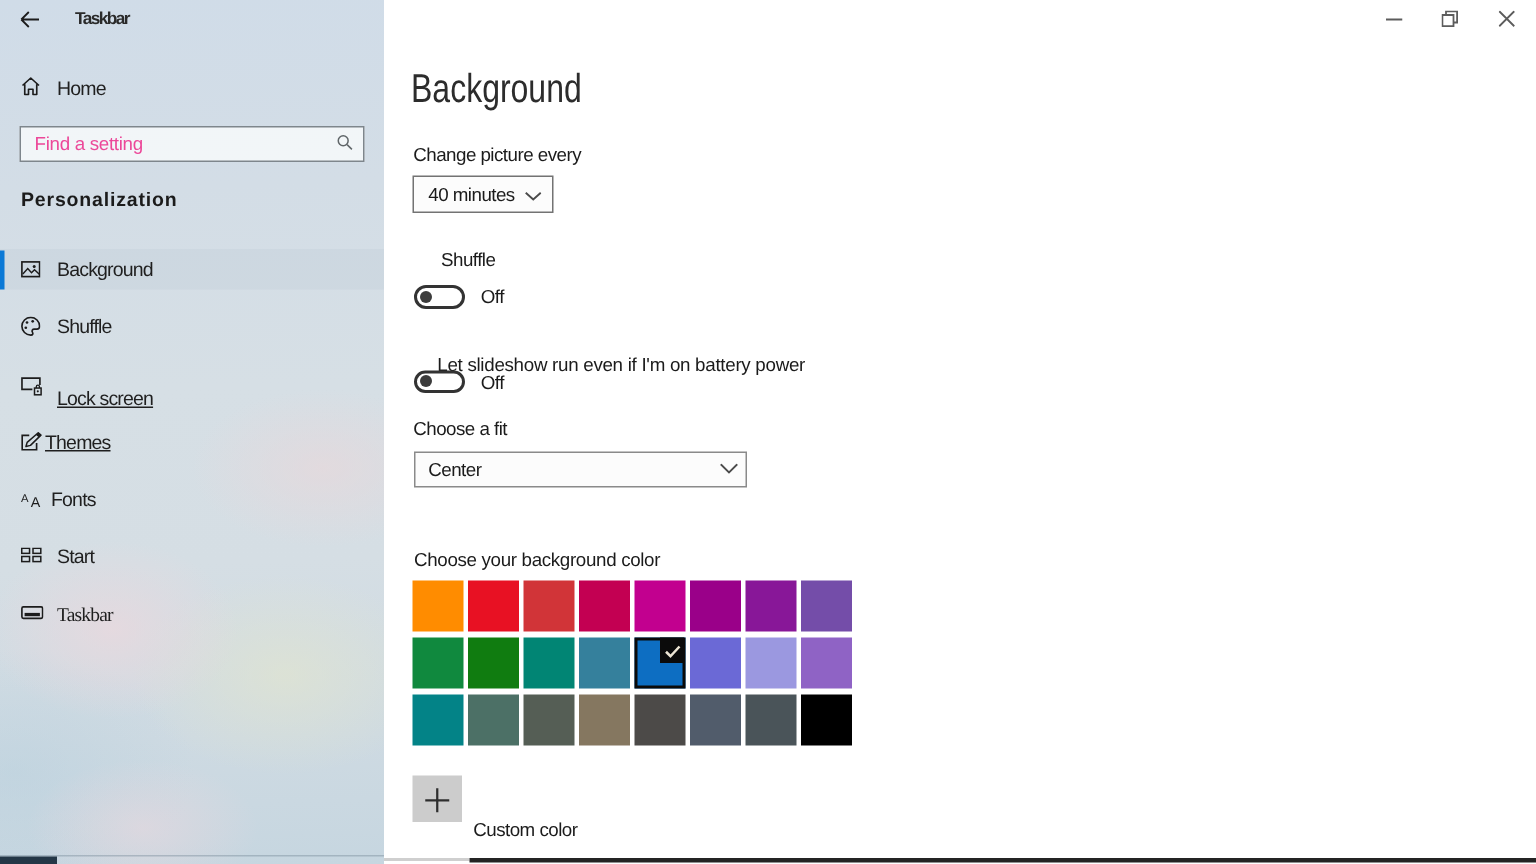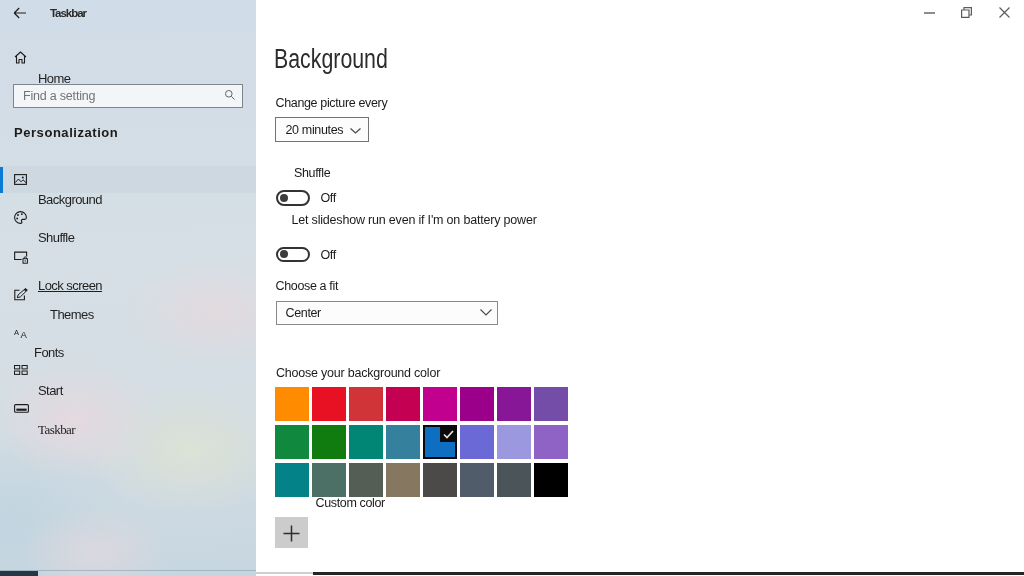--- a/index.html
+++ b/index.html
@@ -9,39 +9,39 @@
   #sidebar{left:0;top:0;width:256px;height:576px;
     background:
       radial-gradient(125px 75px at 215px 312px, rgba(231,216,219,0.7), rgba(231,216,219,0) 70%),
       radial-gradient(120px 85px at 75px 420px, rgba(236,216,221,0.7), rgba(236,216,221,0) 70%),
       radial-gradient(145px 95px at 190px 450px, rgba(226,229,206,0.65), rgba(226,229,206,0) 70%),
       radial-gradient(110px 65px at 95px 552px, rgba(232,216,222,0.6), rgba(232,216,222,0) 70%),
       radial-gradient(160px 110px at 10px 515px, rgba(184,208,222,0.5), rgba(184,208,222,0) 75%),
       linear-gradient(178deg, #d0dce8 0%, #d3dde6 22%, #d6dfe5 45%, #d5dee4 65%, #cedae2 85%, #c6d6e0 100%);
   }
   .lbl{font-size:12.5px;color:#1b1b1b;letter-spacing:-0.35px;white-space:nowrap;}
-  .navtxt{font-size:13px;color:#1f1f1f;letter-spacing:-0.55px;white-space:nowrap;margin-top:20px;}
+  .navtxt{font-size:13px;color:#1f1f1f;letter-spacing:-0.55px;white-space:nowrap;}
   svg{display:block;}
 </style>
 </head>
 <body>
 <div id="sidebar" class="abs"></div>
 
 <svg class="abs" style="left:13px;top:7px;" width="14" height="12" viewBox="0 0 14 12">
   <path d="M1.2 6 H13 M1.2 6 L6.2 1 M1.2 6 L6.2 11" stroke="#1c1c1c" stroke-width="1.2" fill="none"></path>
 </svg>
 <div class="abs" style="left:50px;top:6.5px;font-size:11.5px;font-weight:700;color:#2a2a2a;letter-spacing:-1.05px;">Taskbar</div>
 
 <svg class="abs" style="left:14px;top:51px;" width="13" height="13" viewBox="0 0 13 13">
   <path d="M1 6 L6.5 1 L12 6 M2.5 5.2 V12 H5 V8.5 H8 V12 H10.5 V5.2" stroke="#1c1c1c" stroke-width="1.1" fill="none" stroke-linejoin="round"></path>
 </svg>
 <div class="abs navtxt" style="left:38px;top:51px;font-size:13px;">Home</div>
 
 <div class="abs" style="left:13px;top:84px;width:228px;height:22px;background:rgba(252,253,254,0.75);border:1px solid #7e868c;"></div>
-<div class="abs" style="left:23px;top:89px;font-size:12.5px;color:#737373;letter-spacing:-0.2px;">Find a setting</div>
+<div class="abs" style="left:23px;top:89px;font-size:12.5px;color:#ec4899;letter-spacing:-0.2px;">Find a setting</div>
 <svg class="abs" style="left:224px;top:89px;" width="12" height="12" viewBox="0 0 12 12">
   <circle cx="4.8" cy="4.8" r="3.3" stroke="#606669" stroke-width="1" fill="none"></circle>
   <path d="M7.4 7.4 L10.6 10.6" stroke="#606669" stroke-width="1"></path>
 </svg>
 
 <div class="abs" style="left:14px;top:124.5px;font-size:13px;font-weight:700;color:#1b1b1b;letter-spacing:0.55px;">Personalization</div>
 
 <div class="abs" style="left:0;top:166px;width:256px;height:26.5px;background:rgba(156,174,187,0.12);"></div>
 <div class="abs" style="left:0;top:166.5px;width:3.2px;height:26.5px;background:#0b79d6;"></div>
 
@@ -66,21 +66,21 @@
   <path d="M10.2 7.7 V6.8 A1.05 1.05 0 0 1 12.3 6.8 V7.7" stroke="#1c1c1c" stroke-width="0.9" fill="none"></path>
   <circle cx="11.2" cy="9.9" r="0.7" fill="#1c1c1c"></circle>
 </svg>
 <div class="abs navtxt" style="left:38px;top:258px;text-decoration:underline;">Lock screen</div>
 
 <svg class="abs" style="left:14px;top:288px;" width="14" height="13" viewBox="0 0 14 13">
   <path d="M5.5 2.2 H0.8 V11.8 H10.4 V7.4" stroke="#1c1c1c" stroke-width="1.1" fill="none"></path>
   <path d="M3.3 9.7 L4.1 6.9 L11.5 0.5 L13.3 2.1 L6.3 8.9 Z" stroke="#1c1c1c" stroke-width="1" fill="none" stroke-linejoin="round"></path>
   <path d="M11.5 0.5 L13.3 2.1 L11.8 3.55 L9.9 1.9 Z" fill="#1c1c1c"></path>
 </svg>
-<div class="abs navtxt" style="left:50px;top:287px;">Themes</div>
+<div class="abs navtxt" style="left:30px;top:287px;text-decoration:underline;">Themes</div>
 
 <svg class="abs" style="left:14px;top:327px;" width="15" height="12" viewBox="0 0 15 12">
   <text x="0" y="7.5" font-family="Liberation Sans" font-size="7.5" fill="#1c1c1c">A</text>
   <text x="6.5" y="11" font-family="Liberation Sans" font-size="9.5" fill="#1c1c1c">A</text>
 </svg>
 <div class="abs navtxt" style="left:34px;top:325px;">Fonts</div>
 
 <svg class="abs" style="left:14px;top:365px;" width="14" height="12" viewBox="0 0 14 12">
   <rect x="0.5" y="0.5" width="5.2" height="3.4" stroke="#1c1c1c" stroke-width="1" fill="none"></rect>
   <rect x="8" y="0.5" width="5.2" height="3.4" stroke="#1c1c1c" stroke-width="1" fill="none"></rect>
@@ -109,31 +109,31 @@
 </svg>
 <svg class="abs" style="left:999px;top:7px;" width="11" height="11" viewBox="0 0 11 11">
   <path d="M0.5 0.5 L10.5 10.5 M10.5 0.5 L0.5 10.5" stroke="#5c5c5c" stroke-width="1.2"></path>
 </svg>
 
 <div class="abs" style="left:274px;top:43.5px;font-size:27px;color:#2c2c2c;transform:scaleX(0.79);transform-origin:0 0;white-space:nowrap;">Background</div>
 
 <div class="abs lbl" style="left:275.5px;top:95.5px;">Change picture every</div>
 
 <div class="abs" style="left:275px;top:117px;width:91.5px;height:23px;background:#fcfcfc;border:1.4px solid #737373;"></div>
-<div class="abs lbl" style="left:285.5px;top:123px;">20 minutes</div>
+<div class="abs lbl" style="left:285.5px;top:123px;">40 minutes</div>
 <svg class="abs" style="left:350px;top:128px;" width="11" height="6" viewBox="0 0 11 6">
   <path d="M0.5 0.5 L5.5 5 L10.5 0.5" stroke="#4c4c4c" stroke-width="1.3" fill="none"></path>
 </svg>
 
 <div class="abs lbl" style="left:282px;top:165.5px;margin-left:12px;">Shuffle</div>
 <div class="abs" style="left:275.5px;top:190px;width:30.5px;height:11.5px;border:2px solid #333;border-radius:8.5px;background:#fff;"></div>
 <div class="abs" style="left:279.8px;top:193.6px;width:8.2px;height:8.2px;border-radius:50%;background:#3c3c3c;"></div>
 <div class="abs lbl" style="left:320.5px;top:191px;">Off</div>
 
-<div class="abs lbl" style="left:275.5px;top:213px;letter-spacing:-0.19px;padding-left:16px;">Let slideshow run even if I'm on battery power</div>
+<div class="abs lbl" style="left:275.5px;top:236px;letter-spacing:-0.19px;padding-left:16px;">Let slideshow run even if I'm on battery power</div>
 <div class="abs" style="left:275.5px;top:246.5px;width:30.5px;height:11.5px;border:2px solid #333;border-radius:8.5px;background:#fff;"></div>
 <div class="abs" style="left:279.8px;top:250.1px;width:8.2px;height:8.2px;border-radius:50%;background:#3c3c3c;"></div>
 <div class="abs lbl" style="left:320.5px;top:247.5px;">Off</div>
 
 <div class="abs lbl" style="left:275.5px;top:279px;">Choose a fit</div>
 <div class="abs" style="left:276px;top:300.5px;width:220px;height:22.5px;background:#fcfcfc;border:1.4px solid #8a8a8a;"></div>
 <div class="abs lbl" style="left:285.5px;top:306px;">Center</div>
 <svg class="abs" style="left:480px;top:309px;" width="12" height="7" viewBox="0 0 12 7">
   <path d="M0.5 0.5 L6 6 L11.5 0.5" stroke="#4c4c4c" stroke-width="1.2" fill="none"></path>
 </svg>
@@ -166,13 +166,13 @@
 <div class="abs" style="left:386.1px;top:463.0px;width:34px;height:34px;background:#857760;"></div>
 <div class="abs" style="left:423.0px;top:463.0px;width:34px;height:34px;background:#4C4A48;"></div>
 <div class="abs" style="left:459.9px;top:463.0px;width:34px;height:34px;background:#515C6B;"></div>
 <div class="abs" style="left:496.8px;top:463.0px;width:34px;height:34px;background:#4A5459;"></div>
 <div class="abs" style="left:533.7px;top:463.0px;width:34px;height:34px;background:#000000;"></div>
 
 <div class="abs" style="left:275.3px;top:516.8px;width:33px;height:31px;background:#cccccc;"></div>
 <svg class="abs" style="left:283px;top:524.5px;" width="17" height="17" viewBox="0 0 17 17">
   <path d="M8.5 0.5 V16.5 M0.5 8.5 H16.5" stroke="#2e2e2e" stroke-width="1.5" fill="none"></path>
 </svg>
-<div class="abs lbl" style="left:315.5px;top:496px;">Custom color</div>
+<div class="abs lbl" style="left:315.5px;top:546px;">Custom color</div>
 
 </body></html>

